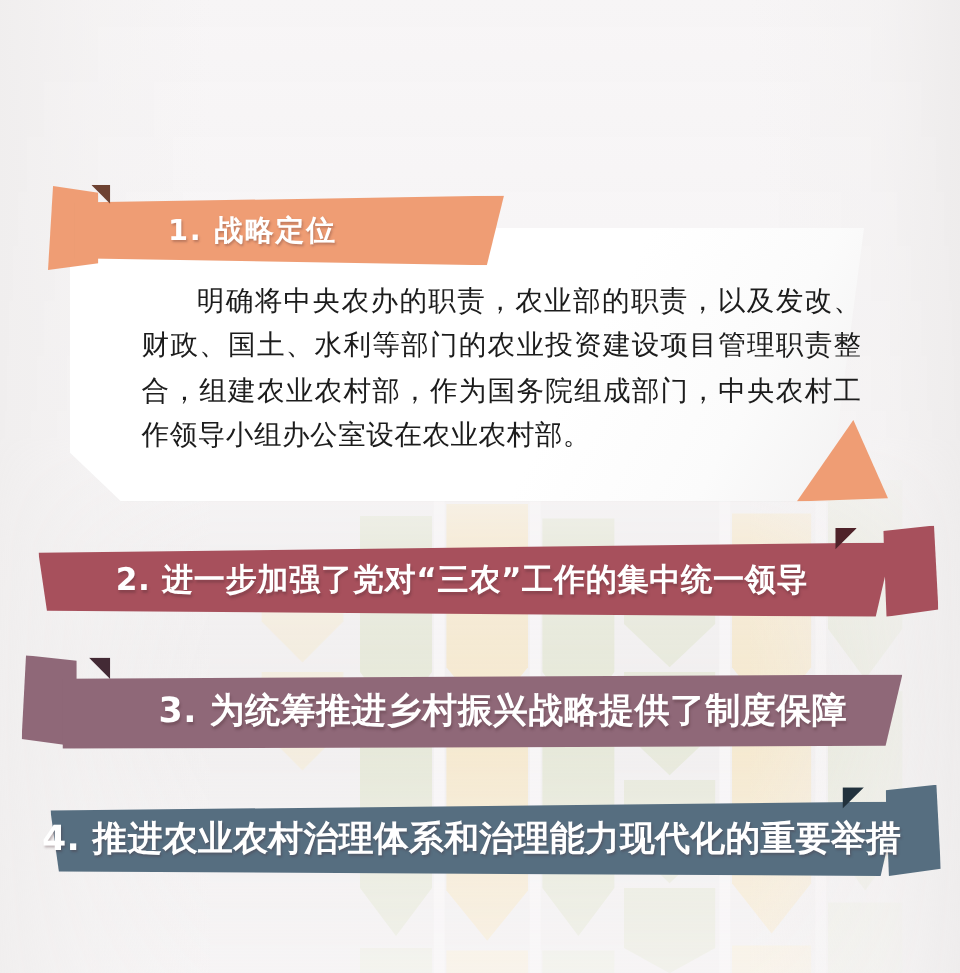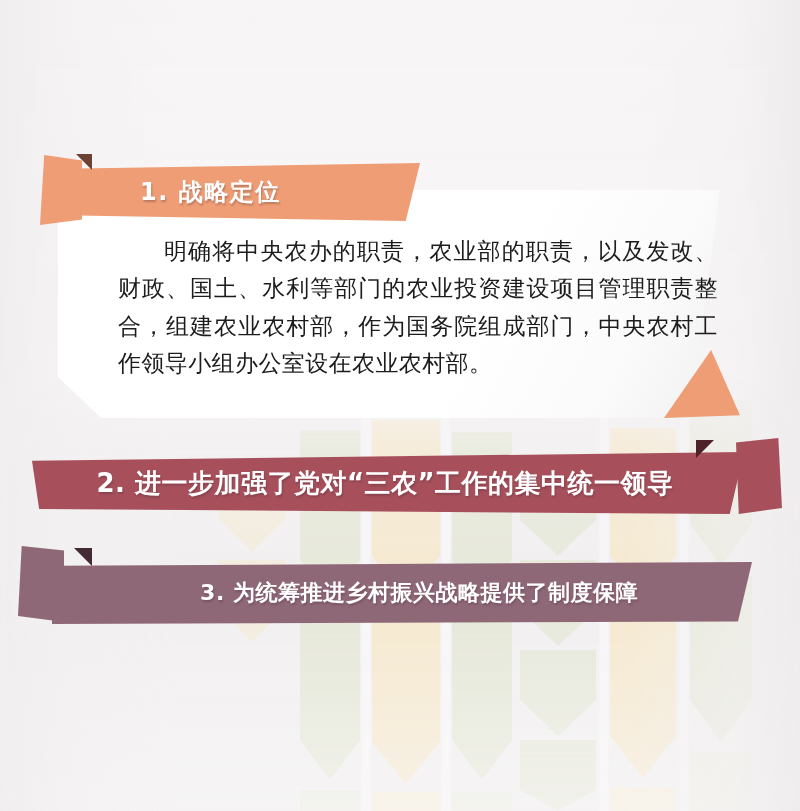--- a/index.html
+++ b/index.html
@@ -242,21 +242,21 @@
     left: 22px;
     top: -14px;
     width: 18px;
     height: 18px;
     background: #432a35;
     clip-path: polygon(0% 0%, 100% 0%, 100% 100%);
   }
   #banner3 .label {
     justify-content: center;
     padding-left: 34px;
-    font-size: 22px;
+    font-size: 29px;
     letter-spacing: 0.5px;
   }
 
   
   #banner4 {
     left: 42px;
     top: 668px;
     width: 706px;
     height: 62px;
   }
@@ -371,14 +371,20 @@
     <div class="label">2. 进一步加强了党对“三农”工作的集中统一领导</div>
   </div>
 
   <div class="banner" id="banner3">
     <div class="tail"></div>
     <div class="body"></div>
     <div class="fold"></div>
     <div class="label">3. 为统筹推进乡村振兴战略提供了制度保障</div>
   </div>
 
+  <div class="banner" id="banner4">
+    <div class="body"></div>
+    <div class="tail"></div>
+    <div class="fold"></div>
+    <div class="label">4. 推进农业农村治理体系和治理能力现代化的重要举措</div>
+  </div>
 
 </div>
 
 </body></html>

